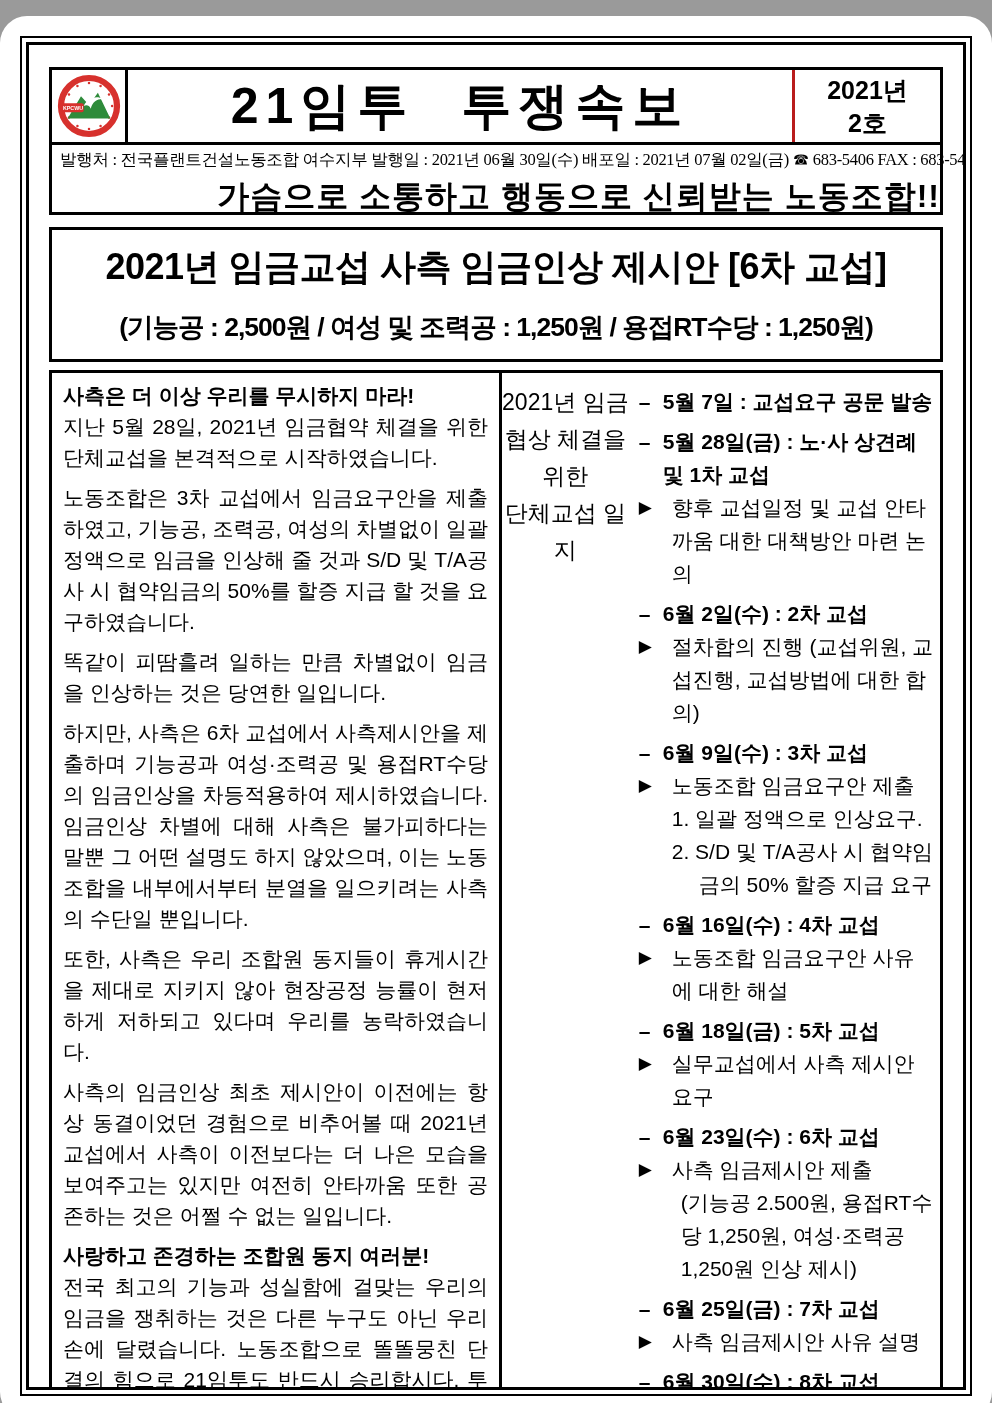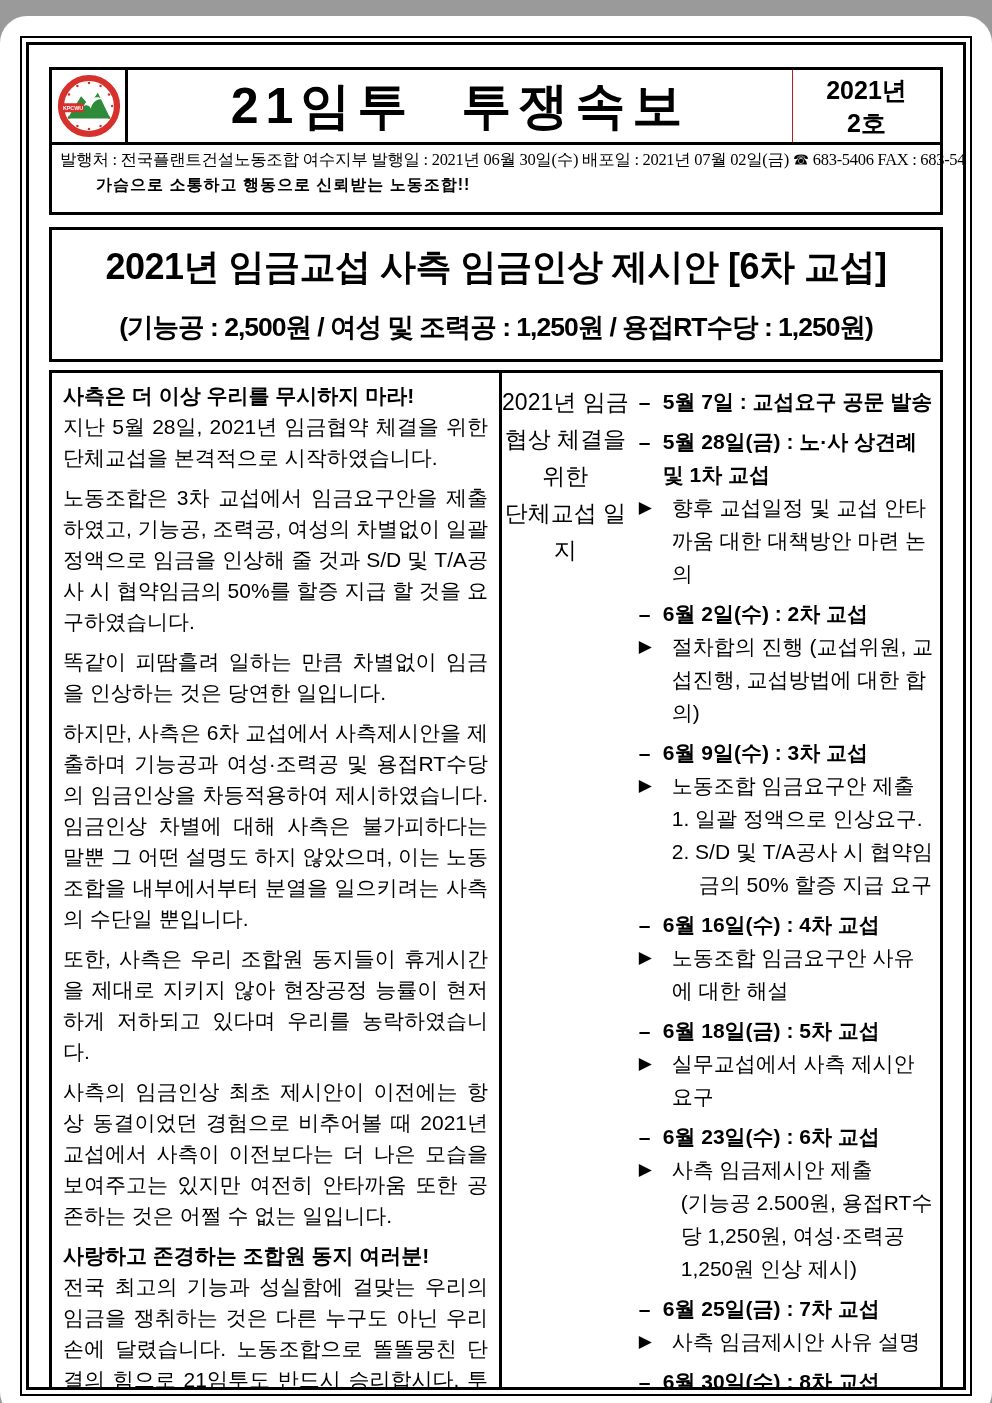--- a/index.html
+++ b/index.html
@@ -16,26 +16,26 @@
   .frame-inner {
     width:100%; height:100%; border:3px solid #000;
     padding:22px 20px 0 20px; overflow:hidden;
   }
   
   .header-box { border:3px solid #000; }
   .header-row1 { display:flex; height:75px; border-bottom:3px solid #000; }
   .logo-cell { width:76px; border-right:3px solid #000; display:flex; align-items:center; justify-content:center; }
   .masthead-title-cell { flex:1; display:flex; align-items:center; justify-content:center; }
   .masthead-title { font-size:50px; font-weight:bold; letter-spacing:7px; word-spacing:26px; white-space:nowrap; }
-  .issue-cell { width:148px; border-left:1px solid #b91c1c; text-align:center; font-weight:bold; font-size:25px; line-height:33px; padding-top:4px; }
+  .issue-cell { width:148px; border-left:3px solid #b91c1c; text-align:center; font-weight:bold; font-size:25px; line-height:33px; padding-top:4px; }
   .publisher-row {
     height:30px; display:flex; align-items:center; padding:0 8px;
     font-family:"Liberation Serif","DejaVu Serif",serif; font-size:16.5px; letter-spacing:-0.3px; white-space:nowrap;
   }
-  .slogan-row { height:37px; text-align:left; font-size:16px; font-weight:bold; letter-spacing:1px;padding-left:44px; }
+  .slogan-row { height:37px; text-align:right; font-size:32px; font-weight:bold; letter-spacing:1px; }
   
   .headline-box { border:3px solid #000; margin-top:12px; text-align:center; padding:13px 4px 14px 4px; }
   .headline-title { font-size:36px; font-weight:bold; letter-spacing:-0.5px; }
   .headline-subtitle { font-size:26.5px; font-weight:bold; letter-spacing:-1px; margin-top:17px; white-space:nowrap; }
   
   .content-box { border:3px solid #000; margin-top:8px; height:1236px; display:flex; overflow:hidden; }
   .left-col { width:450px; border-right:3px solid #000; padding:7px 11px 0 11px; overflow:hidden; }
   .para { font-size:21px; line-height:31px; text-align:justify; word-break:break-all; margin-bottom:9px; }
   .para .lead { font-weight:bold; display:block; text-align:left; }
   .right-col { flex:1; display:flex; flex-direction:row; overflow:hidden; }

